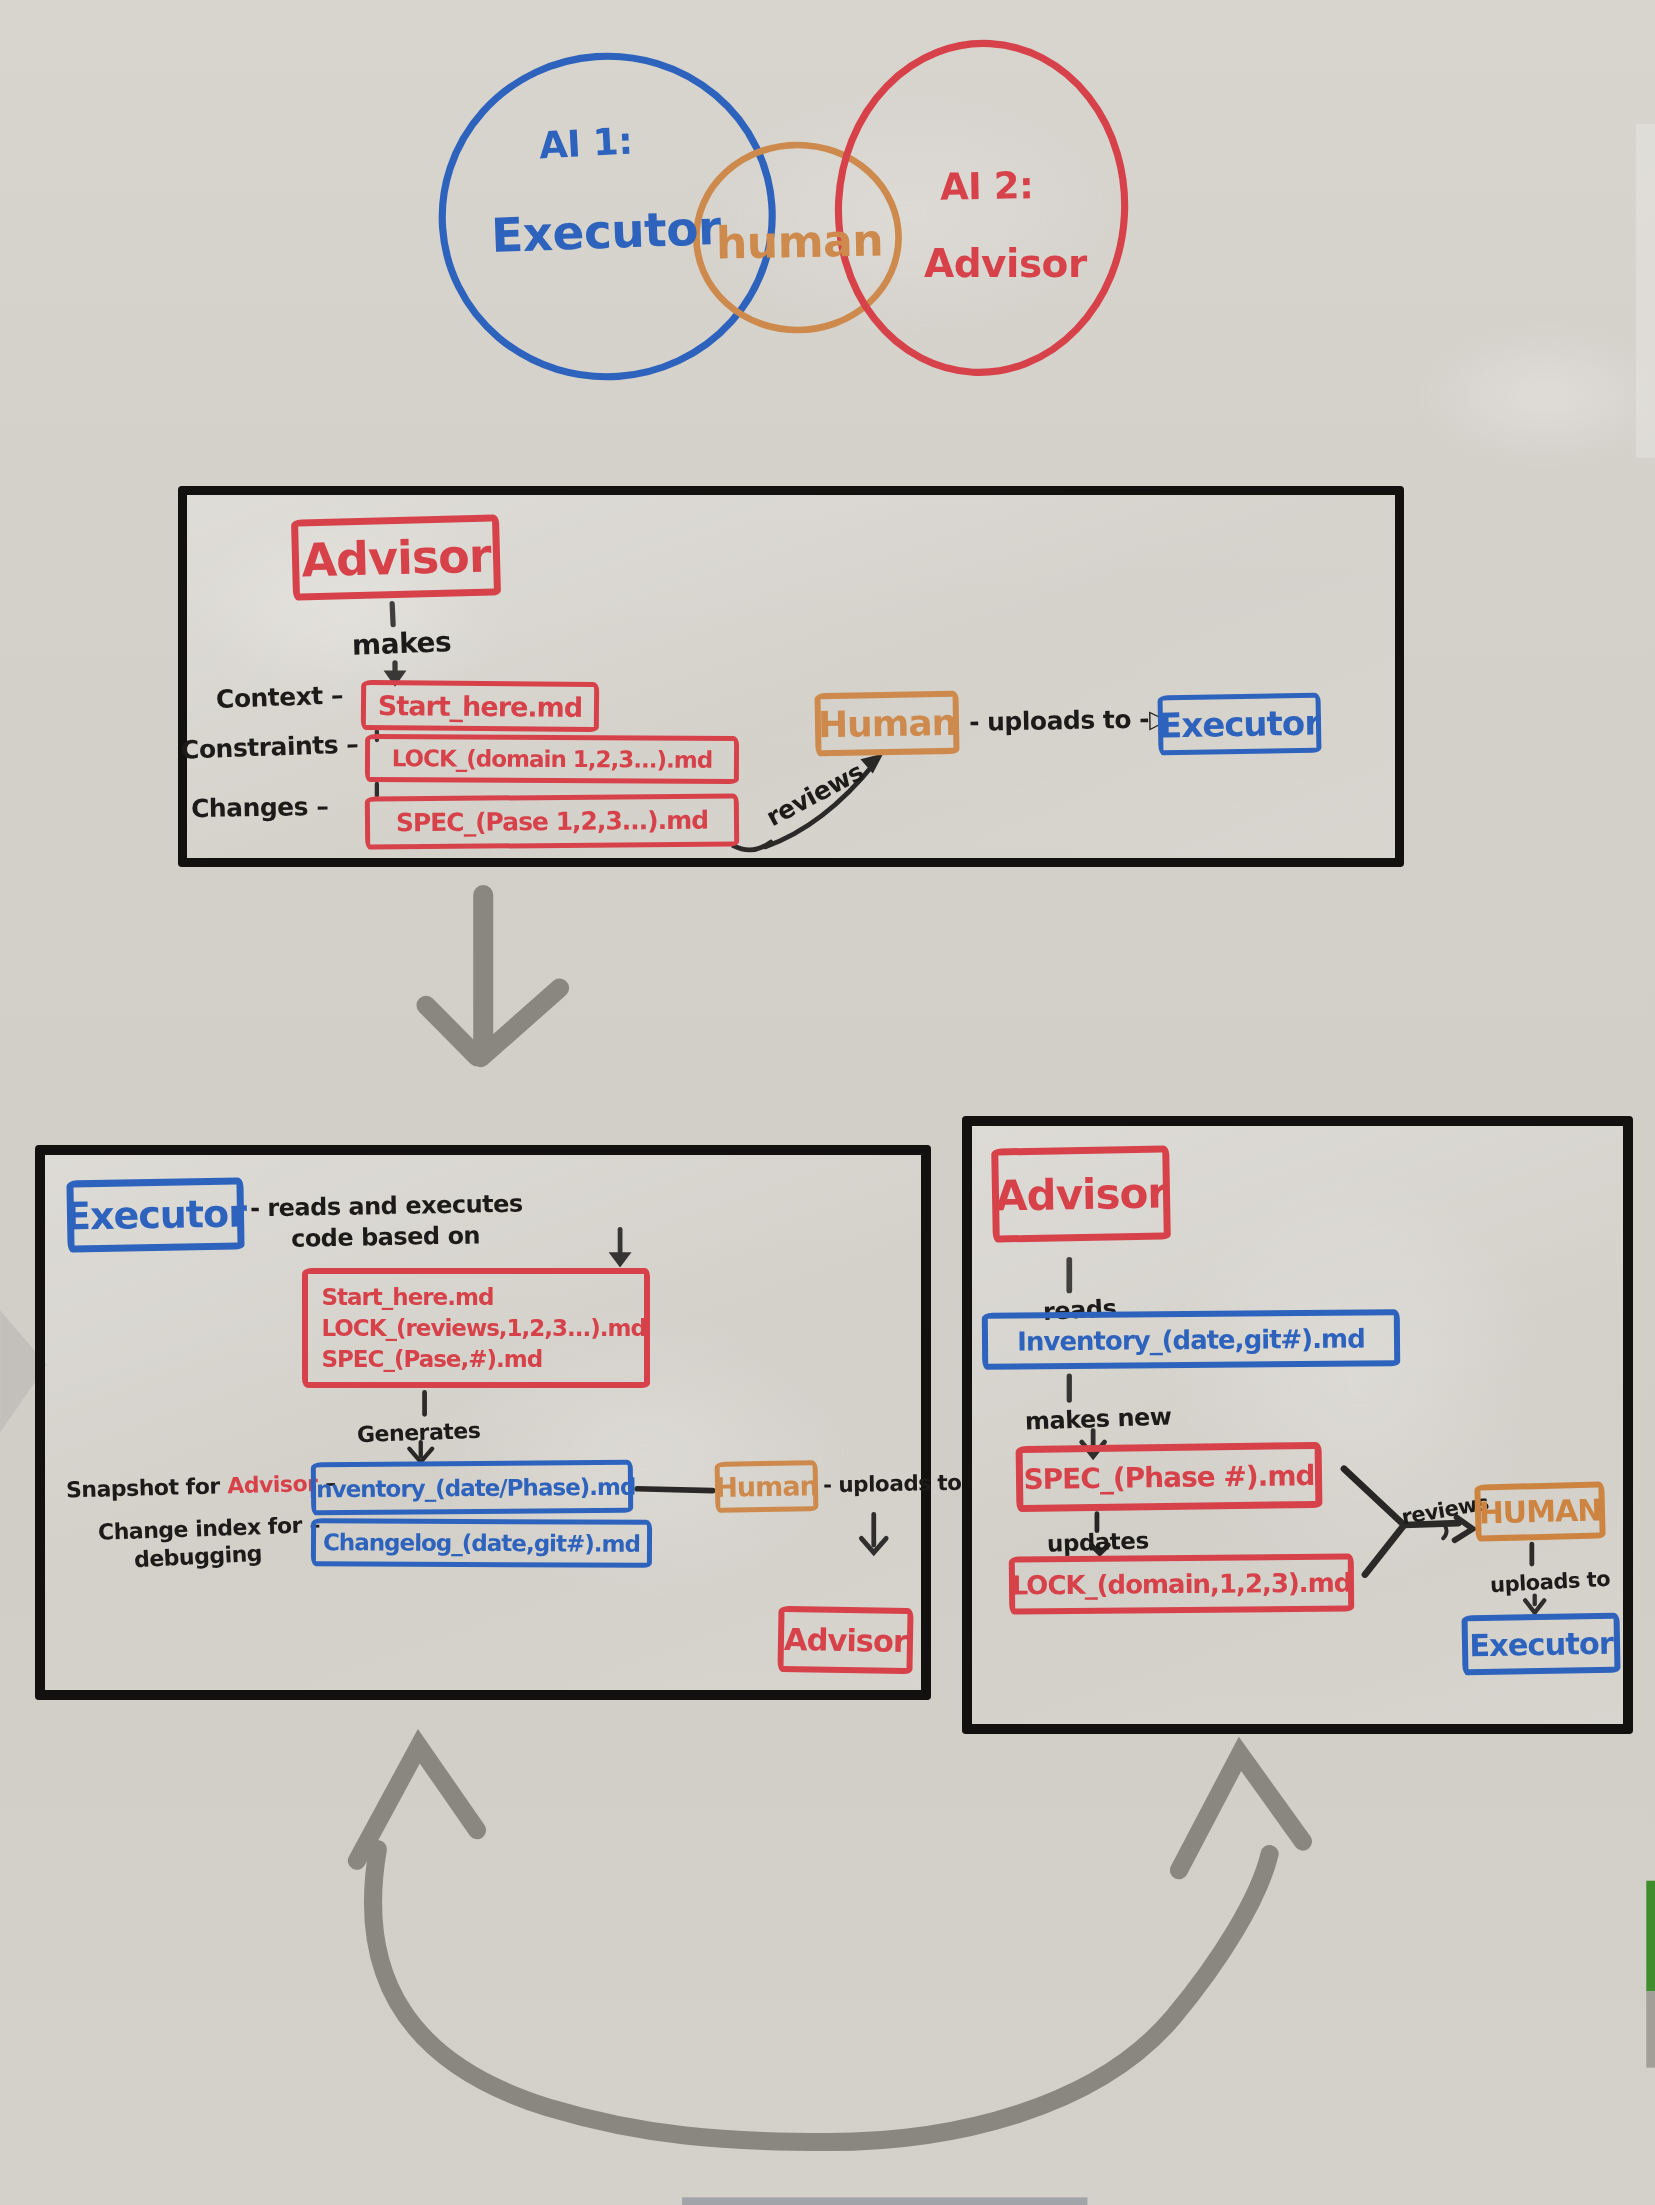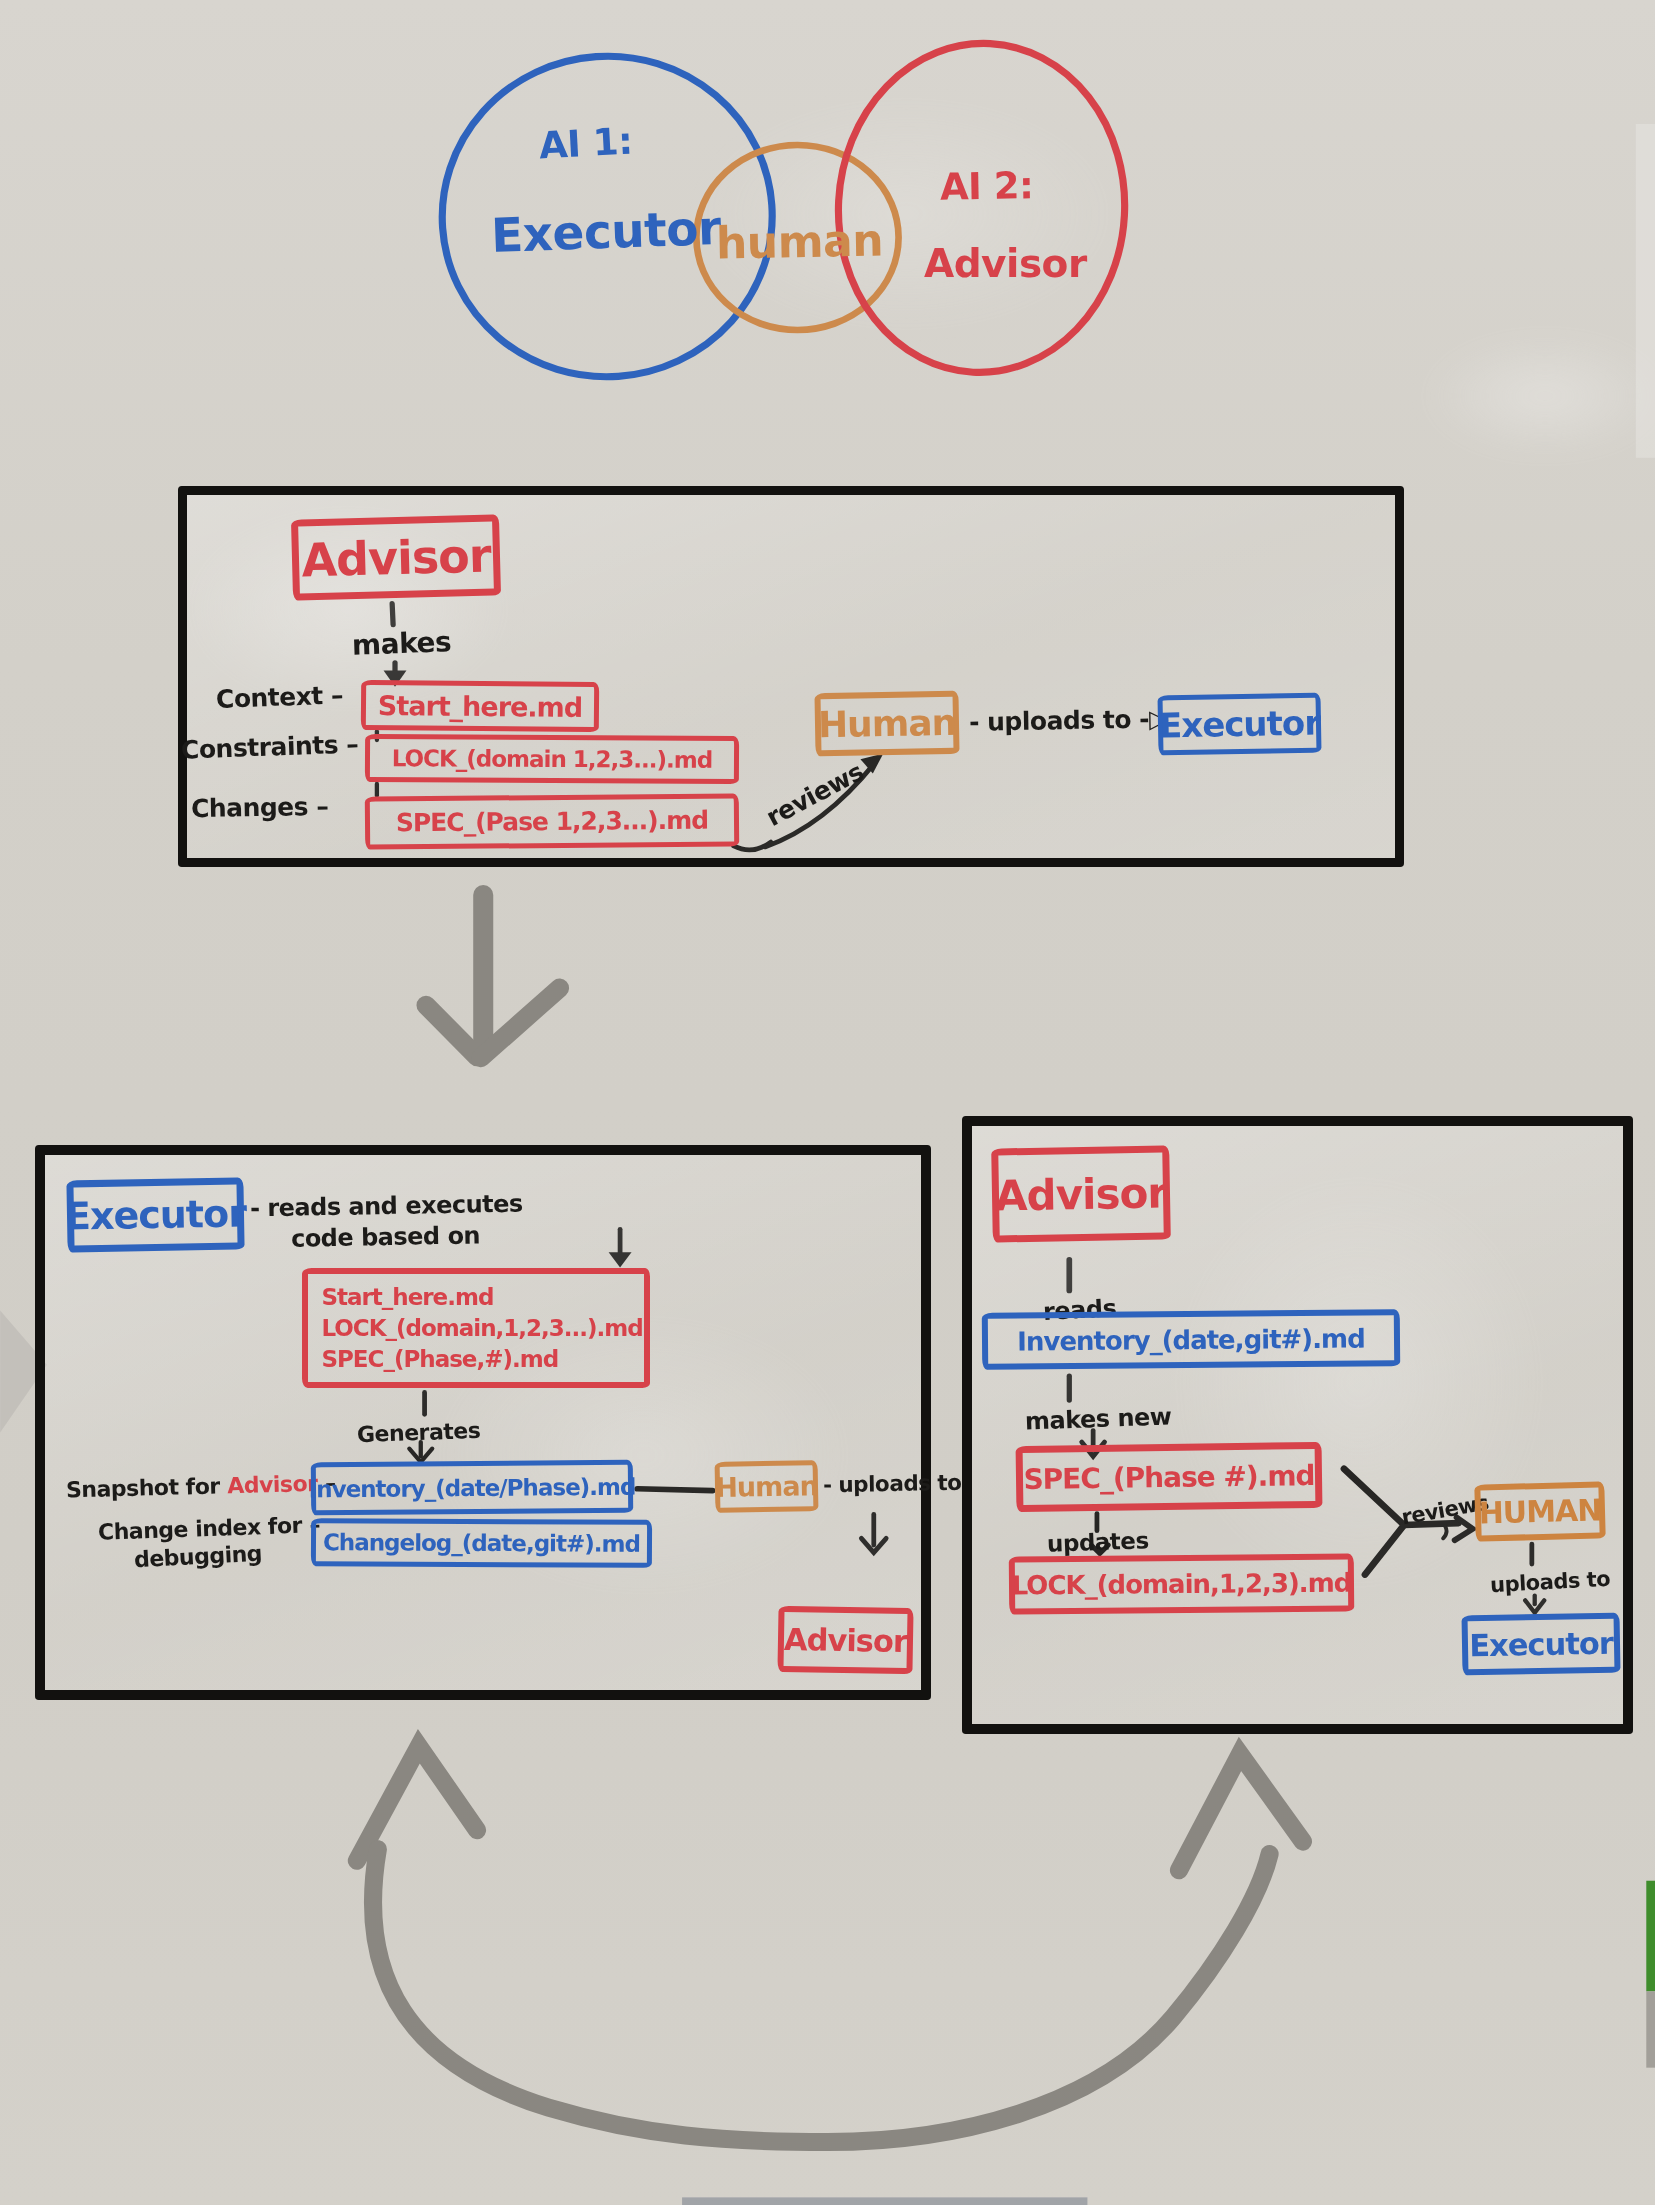--- a/index.html
+++ b/index.html
@@ -152,22 +152,22 @@
   <div class="panel" style="left:35px;top:1145px;width:896px;height:555px;border-width:10.5px"></div>
 
   <div class="mbox blue" style="left:67px;top:1179px;width:177px;height:72px;border-width:7.2px;font-size:38px;transform:rotate(-1deg)">
     <span>Executor</span>
   </div>
   <div class="lbl" style="left:250px;top:1192px;font-size:24px;transform:rotate(-1deg)">- reads and executes</div>
   <div class="lbl" style="left:291px;top:1223px;font-size:24px;transform:rotate(-1deg)">code based on</div>
 
   <div class="filecol" style="left:302px;top:1268px;width:348px;height:120px;border-width:6.2px;font-size:23px;padding:4.8px 13.4px">
     <span>Start_here.md</span>
-    <span>LOCK_(domain,1,2,3...).md</span>
-    <span>SPEC_(Phase,#).md</span>
+    <span>LOCK_(reviews,1,2,3...).md</span>
+    <span>SPEC_(Pase,#).md</span>
   </div>
 
   <div class="lbl" style="left:357px;top:1420px;font-size:22px;transform:rotate(-2deg)">Generates</div>
 
   <div class="lbl" style="left:66px;top:1474px;font-size:22px;transform:rotate(-1.5deg);display:flex;gap:7.6px">
     <span>Snapshot for</span>
     <span class="red-txt">Advisor</span>
     <span>–</span>
   </div>
   <div class="mbox blue filebox" style="left:311px;top:1461px;width:322px;height:53px;border-width:5.7px;font-size:23px;transform:rotate(-0.5deg)">

